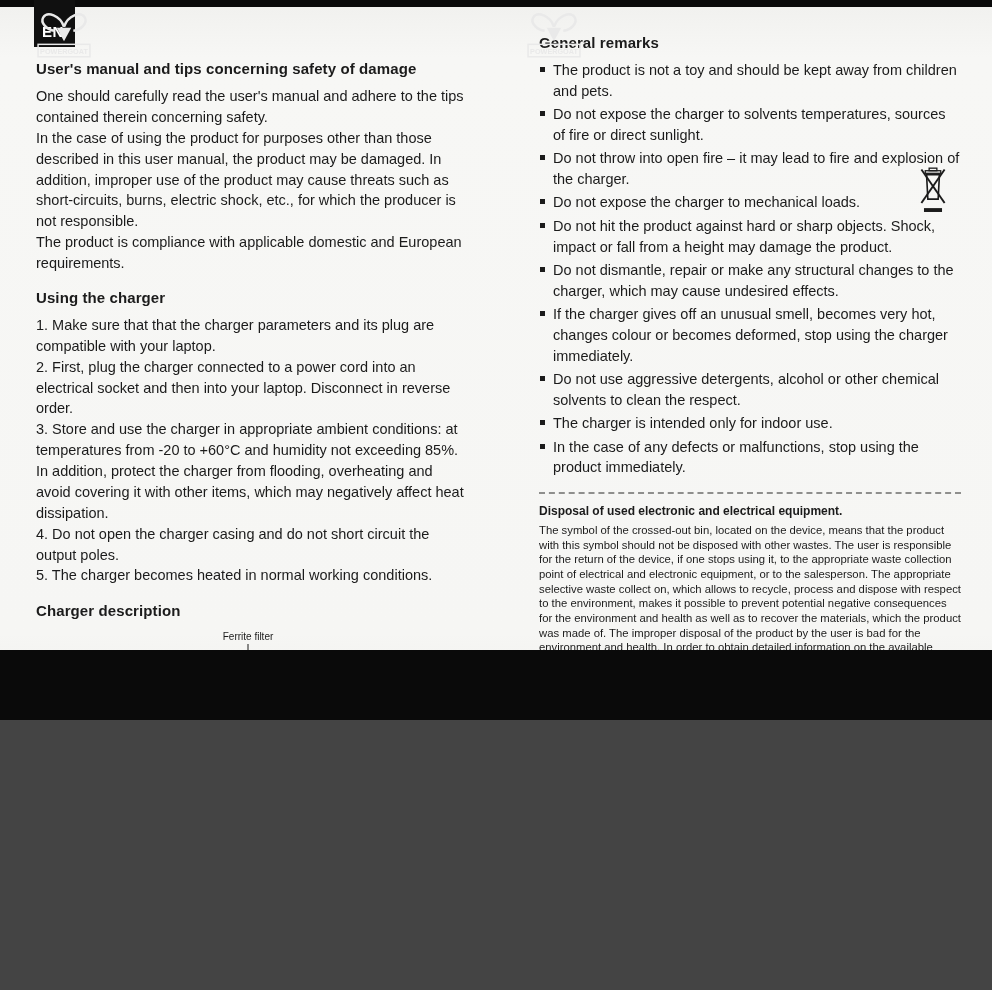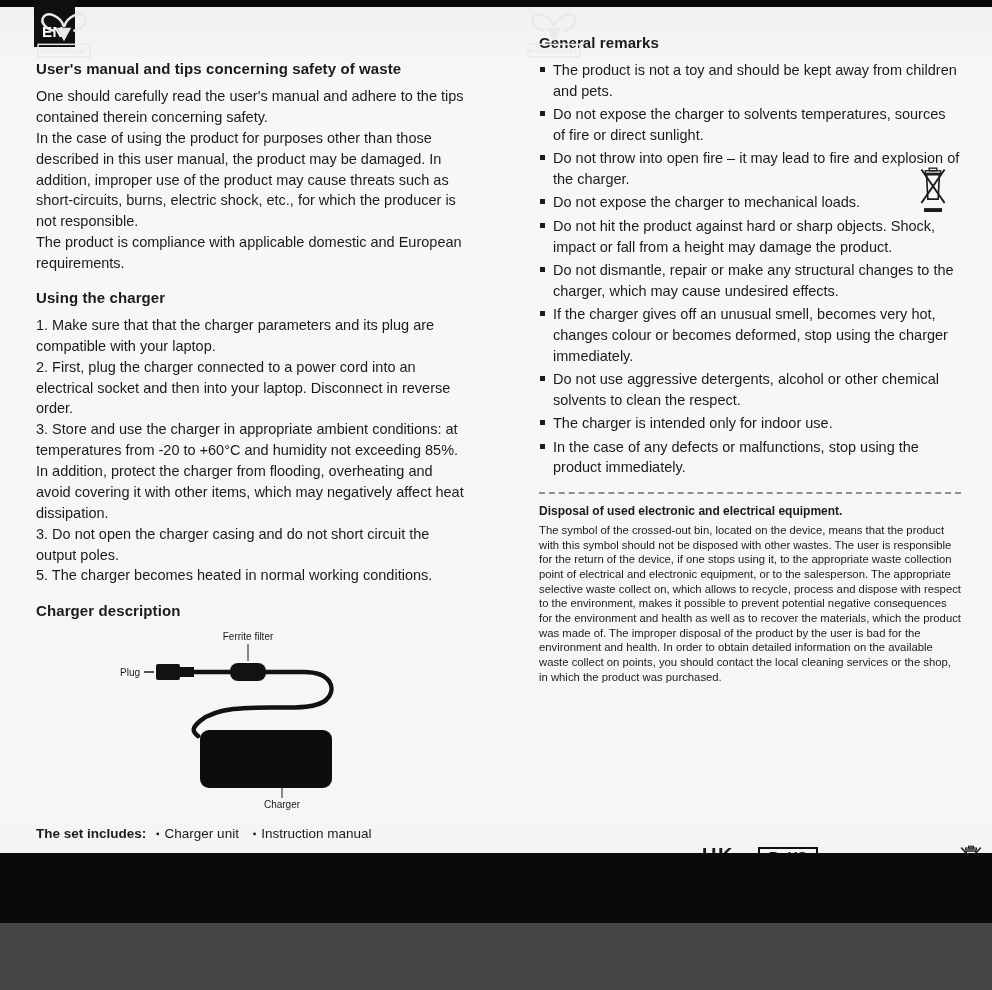--- a/index.html
+++ b/index.html
@@ -1,17 +1,17 @@
 <!DOCTYPE html>
 <html><head>
 <meta charset="utf-8">
 <style>
   html,body{margin:0;padding:0;background:#444;}
   .page{
-    position:relative;width:992px;height:923px;overflow:hidden;
+    position:relative;width:992px;height:720px;overflow:hidden;
     background:linear-gradient(180deg,#f0f0ee 0%,#f7f7f5 8%,#f6f6f4 88%,#eeeeec 100%);
     font-family:"Liberation Sans",sans-serif;color:#1b1b1b;
   }
   .top-strip{position:absolute;top:0;left:0;right:0;height:7px;background:#0a0a0a;}
   .en-badge{
     position:absolute;left:34px;top:0;width:41px;height:47px;background:#101010;
     color:#fff;font-weight:bold;font-size:15px;display:flex;align-items:flex-end;
     justify-content:flex-start;padding:0 0 7px 8px;box-sizing:border-box;letter-spacing:.5px;
   }
   
@@ -62,31 +62,31 @@
 <body>
 
 <div class="page">
 
   <div class="top-strip"></div>
   <div class="en-badge">
     <span>EN</span>
   </div>
 
   <div class="col-left">
-    <h2 class="sec">User's manual and tips concerning safety of waste</h2>
+    <h2 class="sec">User's manual and tips concerning safety of damage</h2>
     <p class="body-text">One should carefully read the user's manual and adhere to the tips contained therein concerning safety.
 In the case of using the product for purposes other than those described in this user manual, the product may be damaged. In addition, improper use of the product may cause threats such as short-circuits, burns, electric shock, etc., for which the producer is not responsible.
 The product is compliance with applicable domestic and European requirements.</p>
 
     <h2 class="sec">Using the charger</h2>
     <div class="steps">
       <p>1. Make sure that that the charger parameters and its plug are compatible with your laptop.</p>
       <p>2. First, plug the charger connected to a power cord into an electrical socket and then into your laptop. Disconnect in reverse order.</p>
       <p>3. Store and use the charger in appropriate ambient conditions: at temperatures from -20 to +60°C and humidity not exceeding 85%. In addition, protect the charger from flooding, overheating and avoid covering it with other items, which may negatively affect heat dissipation.</p>
-      <p>3. Do not open the charger casing and do not short circuit the output poles.</p>
+      <p>4. Do not open the charger casing and do not short circuit the output poles.</p>
       <p>5. The charger becomes heated in normal working conditions.</p>
     </div>
 
     <div class="gap-md"></div>
     <h2 class="sec">Charger description</h2>
 
     <div class="diagram">
       <svg width="290" height="182" viewBox="0 0 290 182">
 
         <text x="148" y="12" text-anchor="middle">Ferrite filter</text>

